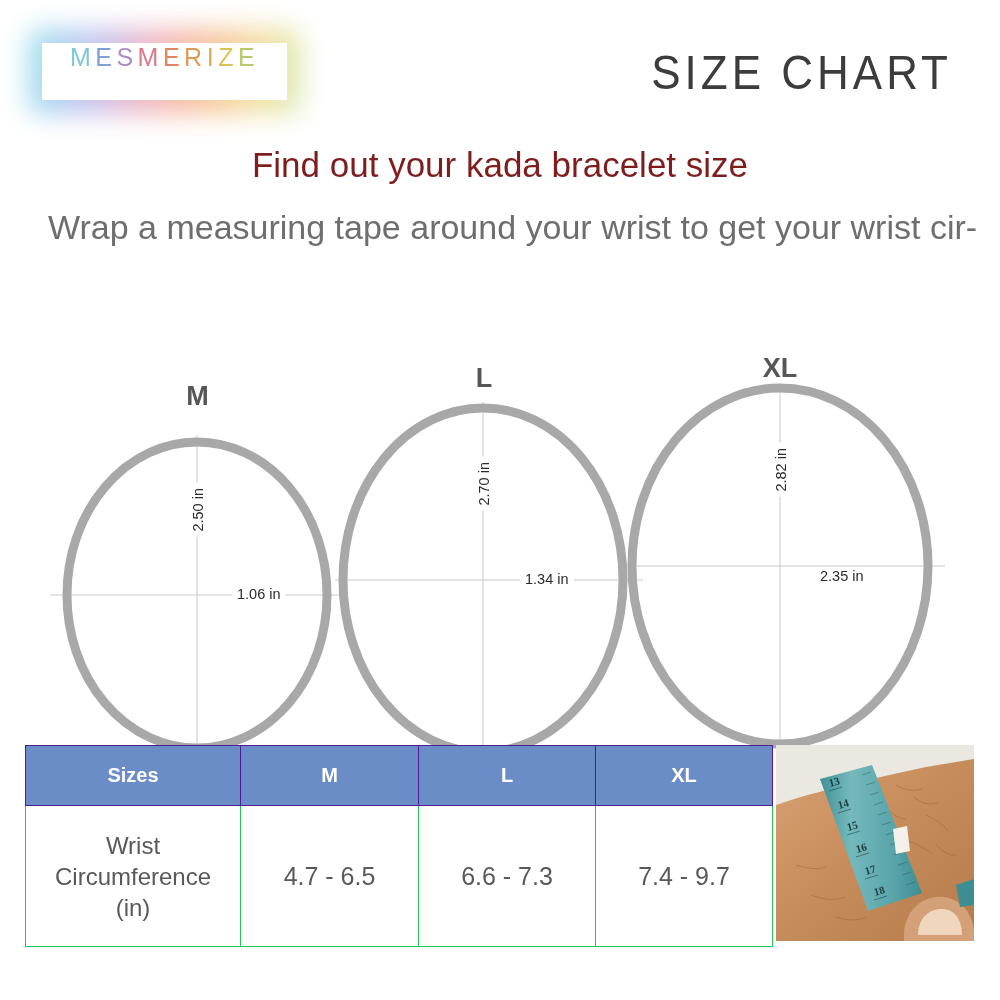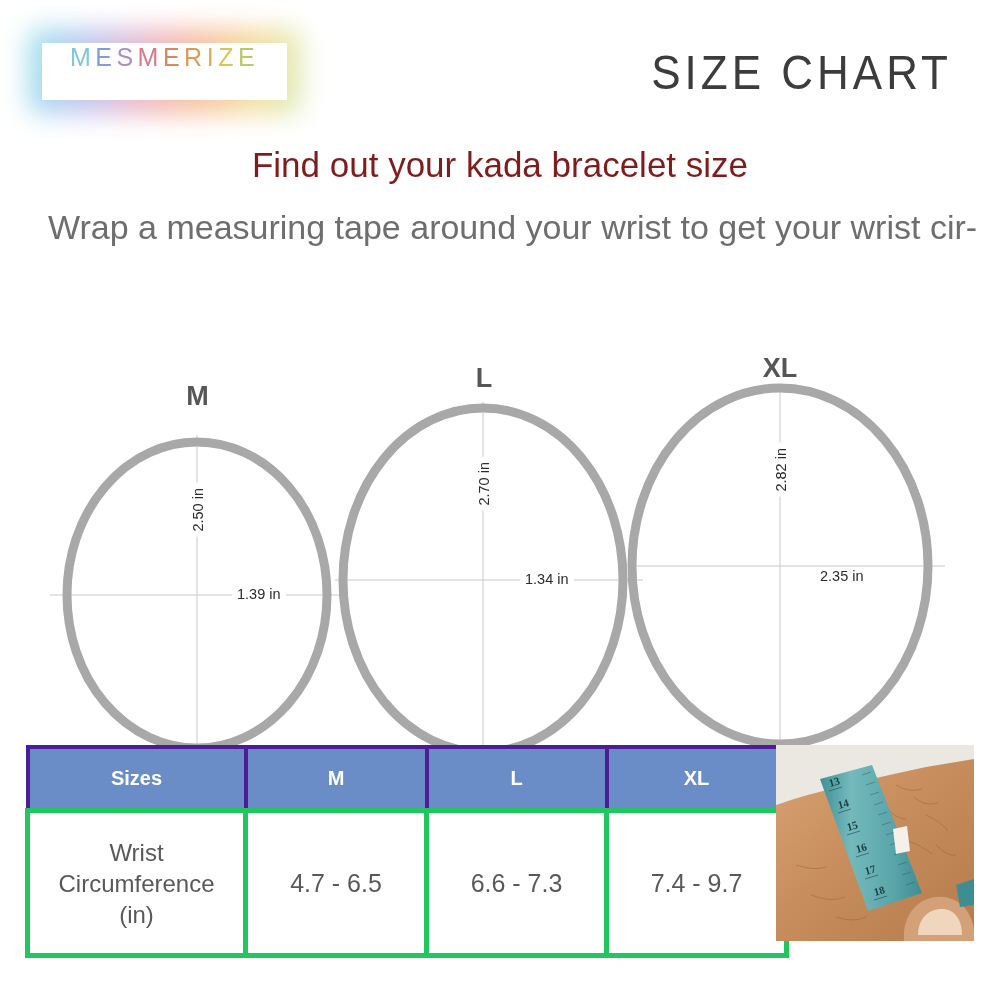--- a/index.html
+++ b/index.html
@@ -135,30 +135,30 @@
     width: 735px;
     border-collapse: collapse;
     table-layout: fixed;
   }
   #size-table th {
     background: #6a8cc7;
     color: #ffffff;
     font-size: 20px;
     font-weight: 700;
     height: 57px;
-    border: 4px solid #4c1d95;
+    border: 1px solid #4c1d95;
     text-align: center;
     vertical-align: middle;
   }
   #size-table td {
     background: #ffffff;
     color: #595959;
     font-size: 25px;
     height: 138px;
-    border: 5px solid #22c55e;
+    border: 1px solid #22c55e;
     text-align: center;
     vertical-align: middle;
   }
   #size-table td.rowlabel {
     font-size: 24px;
     line-height: 31px;
   }
 
   
   #photo {
@@ -193,21 +193,21 @@
 <div id="ovals">
 
   <div class="oval-group" style="left:40px; top:28px; width:310px; height:367px;">
     <div class="oval-label" style="left:0; width:315px; top:0;">M</div>
     <svg class="oval-svg" width="310" height="367" viewBox="0 0 310 367">
       <line x1="157" y1="52" x2="157" y2="367" stroke="#c9c9c9" stroke-width="1"></line>
       <line x1="10" y1="212" x2="300" y2="212" stroke="#c9c9c9" stroke-width="1"></line>
       <ellipse cx="157" cy="212" rx="130" ry="153" fill="none" stroke="#a8a8a8" stroke-width="9"></ellipse>
     </svg>
     <div class="dim-v" style="left:150px; top:100px;">2.50 in</div>
-    <div class="dim-h" style="left:192px; top:203px;">1.39 in</div>
+    <div class="dim-h" style="left:192px; top:203px;">1.06 in</div>
   </div>
 
   <div class="oval-group" style="left:330px; top:10px; width:320px; height:385px;">
     <div class="oval-label" style="left:0; width:308px; top:0;">L</div>
     <svg class="oval-svg" width="320" height="385" viewBox="0 0 320 385">
       <line x1="153" y1="37" x2="153" y2="385" stroke="#c9c9c9" stroke-width="1"></line>
       <line x1="5" y1="215" x2="313" y2="215" stroke="#c9c9c9" stroke-width="1"></line>
       <ellipse cx="153" cy="215" rx="140" ry="172" fill="none" stroke="#a8a8a8" stroke-width="9"></ellipse>
     </svg>
     <div class="dim-v" style="left:146px; top:92px;">2.70 in</div>

